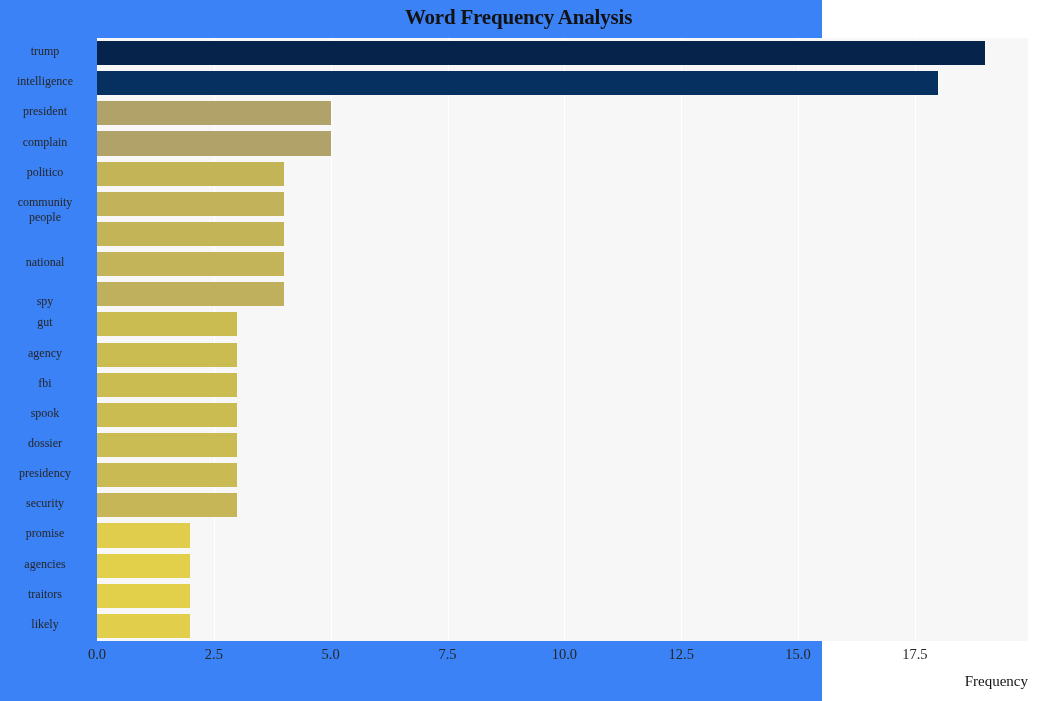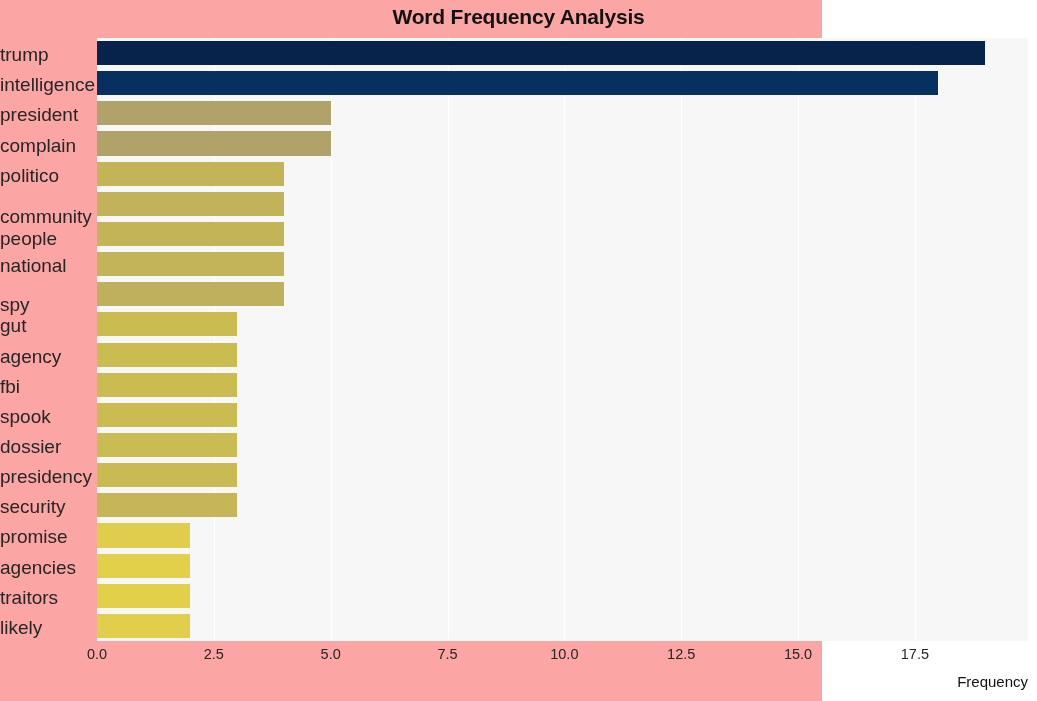--- a/index.html
+++ b/index.html
@@ -11,21 +11,22 @@
     height: 701px;
     background: #ffffff;
     font-family: "Liberation Sans", sans-serif;
     overflow: hidden;
   }
 
   #figure {
     position: relative;
     width: 822px;
     height: 701px;
-    background: #fca5a5;
+    background: #3b82f6;
+    font-family: Liberation Serif, serif;
   }
 
   
   #chart-title {
     position: absolute;
     left: 0;
     top: 5px;
     width: 1037px;
     text-align: center;
     font-size: 21px;
@@ -78,22 +79,22 @@
     position: absolute;
     left: 0;
     top: 38px;
     width: 90px;
     height: 603px;
   }
   .y-tick-label {
     position: absolute;
     right: 0;
     width: 90px;
-    text-align: left;
-    font-size: 19px;
+    text-align: center;
+    font-size: 12px;
     color: #262626;
     white-space: nowrap;
   }
 
   
   #x-axis {
     position: absolute;
     left: 97px;
     top: 641px;
     width: 931px;
@@ -199,22 +200,22 @@
         </div>
       </div>
   </div>
 
   <div id="y-axis">
       <div class="y-tick-label" style="top: 6.075px;">trump</div>
       <div class="y-tick-label" style="top: 36.225px;">intelligence</div>
       <div class="y-tick-label" style="top: 66.375px;">president</div>
       <div class="y-tick-label" style="top: 96.525px;">complain</div>
       <div class="y-tick-label" style="top: 126.675px; padding-left: 6px;">politico</div>
-      <div class="y-tick-label" style="top: 156.825px; margin-top: 11px;">community</div>
-      <div class="y-tick-label" style="top: 190px;">people</div>
+      <div class="y-tick-label" style="top: 156.825px;">community</div>
+      <div class="y-tick-label" style="top: 172px;">people</div>
       <div class="y-tick-label" style="top: 217.125px;">national</div>
       <div class="y-tick-label" style="top: 256px;">spy</div>
       <div class="y-tick-label" style="top: 277.425px;">gut</div>
       <div class="y-tick-label" style="top: 307.575px;">agency</div>
       <div class="y-tick-label" style="top: 337.725px;">fbi</div>
       <div class="y-tick-label" style="top: 367.875px;">spook</div>
       <div class="y-tick-label" style="top: 398.025px;">dossier</div>
       <div class="y-tick-label" style="top: 428.175px; padding-left: 24px;">presidency</div>
       <div class="y-tick-label" style="top: 458.325px;">security</div>
       <div class="y-tick-label" style="top: 488.475px;">promise</div>

